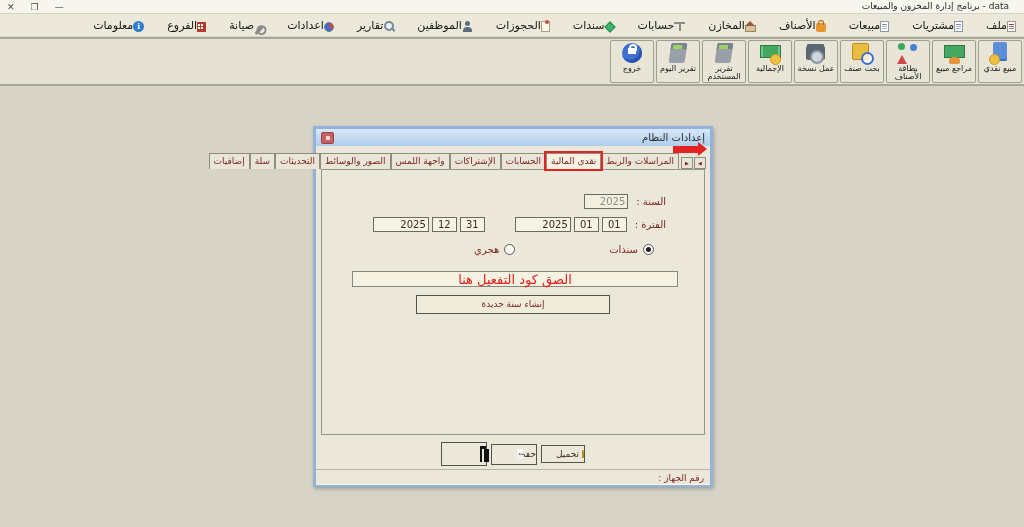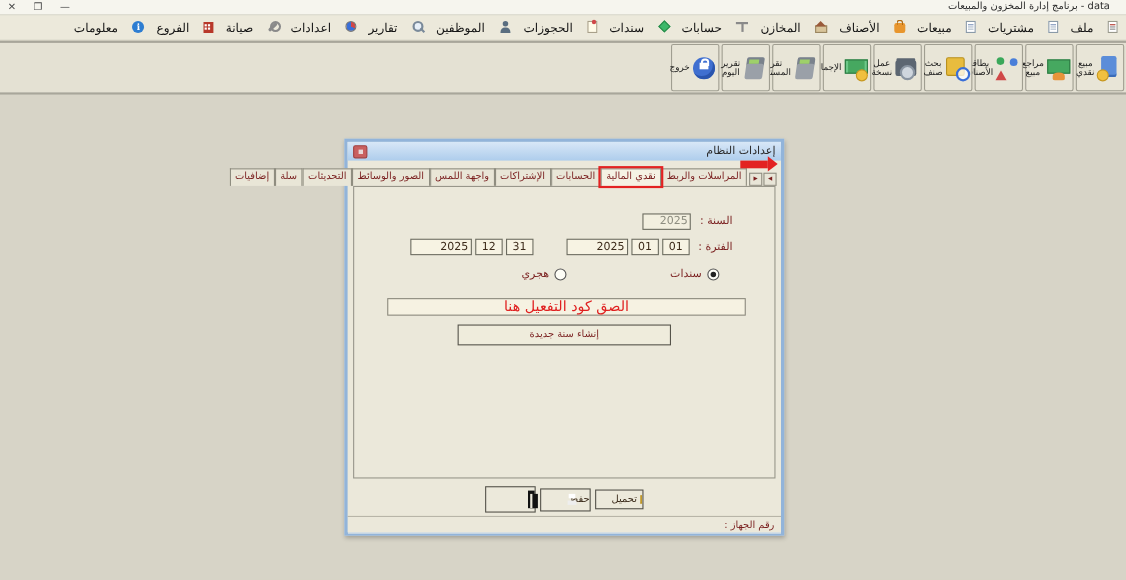--- a/index.html
+++ b/index.html
@@ -11,21 +11,21 @@
     background:#f6f5ee; border-bottom:1px solid #d5d3c7;
     display:flex; align-items:center; }
   .win-controls { display:flex; gap:16px; padding-left:7px; }
   .win-btn { font-size:9px; color:#4a4a4a; line-height:12px; cursor:default; }
   .win-title { position:absolute; right:15px; top:1px; font-size:9px; color:#2a2a2a; direction:ltr; }
 
   
   .menubar { position:absolute; top:14px; left:0; width:1024px; height:22px;
     background:#ece9db; direction:rtl; display:flex; align-items:center;
     gap:9px; padding-right:7px; font-size:11px; color:#151515; }
-  .menu-item { display:flex; align-items:flex-start; gap:13px; padding:2px 1px; cursor:default; }
+  .menu-item { display:flex; align-items:flex-end; gap:0; padding:2px 1px; cursor:default;margin-left:12px; }
   .mi { width:11px; height:11px; position:relative; display:inline-block; flex:0 0 auto; }
   .mi-file { width:9px; height:11px; background:#fff; border:1px solid #9a9a8c; }
   .mi-file::after{content:"";position:absolute;left:1px;top:2px;width:5px;height:1px;background:#b0342a;box-shadow:0 2px 0 #888,0 4px 0 #888;}
   .mi-page { width:9px; height:11px; background:#fff; border:1px solid #8a9aa8; }
   .mi-page::after{content:"";position:absolute;left:1px;top:2px;width:5px;height:1px;background:#7a92b8;box-shadow:0 2px 0 #aab8c8,0 4px 0 #aab8c8;}
   .mi-bag { background:#e8962e; border-radius:2px; width:10px; height:9px; margin-top:2px; }
   .mi-bag::before{content:"";position:absolute;top:-3px;left:2px;width:4px;height:4px;border:1px solid #b06a12;border-bottom:none;border-radius:3px 3px 0 0;}
   .mi-house { width:11px; height:7px; background:#d8c49a; margin-top:4px; border:1px solid #9a8660; }
   .mi-house::before{content:"";position:absolute;top:-5px;left:-1px;border-left:5px solid transparent;border-right:5px solid transparent;border-bottom:5px solid #9a5a3a;}
   .mi-scales::before{content:"";position:absolute;top:1px;left:0;width:11px;height:2px;background:#8a8a8a;}
@@ -43,21 +43,21 @@
   .mi-build { width:9px; height:10px; background:#b8382a; margin-top:1px; }
   .mi-build::after{content:"";position:absolute;top:2px;left:1px;width:2px;height:2px;background:#fff;box-shadow:3px 0 0 #fff,0 3px 0 #fff,3px 3px 0 #fff;}
   .mi-info { width:11px; height:11px; background:#2d7dd2; border-radius:50%; }
   .mi-info::after{content:"i";position:absolute;top:0;left:0;width:11px;text-align:center;color:#fff;font-size:8px;font-weight:bold;line-height:11px;font-family:"DejaVu Serif",serif;}
 
   
   .toolbar { position:absolute; top:37px; left:0; width:1024px; height:49px;
     background:#e4e1d3; border-top:2px solid #a8a69a; border-bottom:2px solid #a8a69a;
     direction:rtl; display:flex; align-items:center; gap:2px; padding:0 2px; }
   .tool-btn { width:44px; height:43px; background:#e8e5d7; border:1px solid #a09e91; border-radius:2px;
-    display:flex; flex-direction:row; align-items:center; justify-content:flex-start;
+    display:flex; flex-direction:column; align-items:center; justify-content:flex-start;
     padding-top:1px; cursor:default; }
   .tool-btn .tico { width:26px; height:23px; position:relative; flex:0 0 auto; }
   .tool-btn .tlabel { font-size:8px; line-height:1.05; color:#1a1a1a; text-align:center; white-space:pre-line; }
 
   .ico-receipt::before{content:"";position:absolute;left:6px;top:0;width:14px;height:19px;background:#5b8dd9;border-radius:2px;
     box-shadow:inset 0 -2px 0 #3a6cb8;}
   .ico-receipt::after{content:"";position:absolute;left:2px;bottom:0;width:9px;height:9px;background:#f0c040;border:1px solid #c89820;border-radius:50%;}
   .ico-moneyhand::before{content:"";position:absolute;left:3px;top:3px;width:19px;height:11px;background:#46a860;border:1px solid #2e7a44;}
   .ico-moneyhand::after{content:"";position:absolute;left:8px;bottom:1px;width:11px;height:7px;background:#e8943a;border-radius:45% 45% 20% 20%;}
   .ico-diagram::before{content:"";position:absolute;left:3px;top:1px;width:7px;height:7px;border-radius:50%;background:#3aa85a;box-shadow:12px 1px 0 #4a7fd9;}

